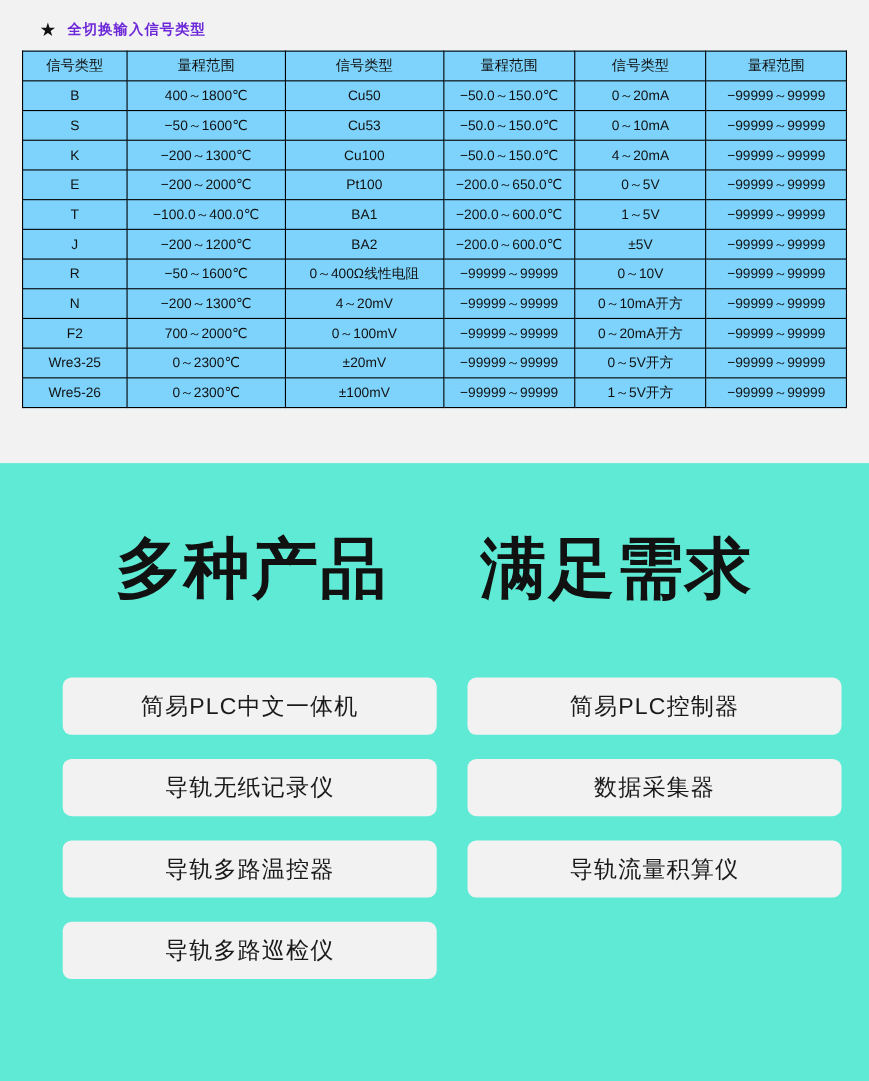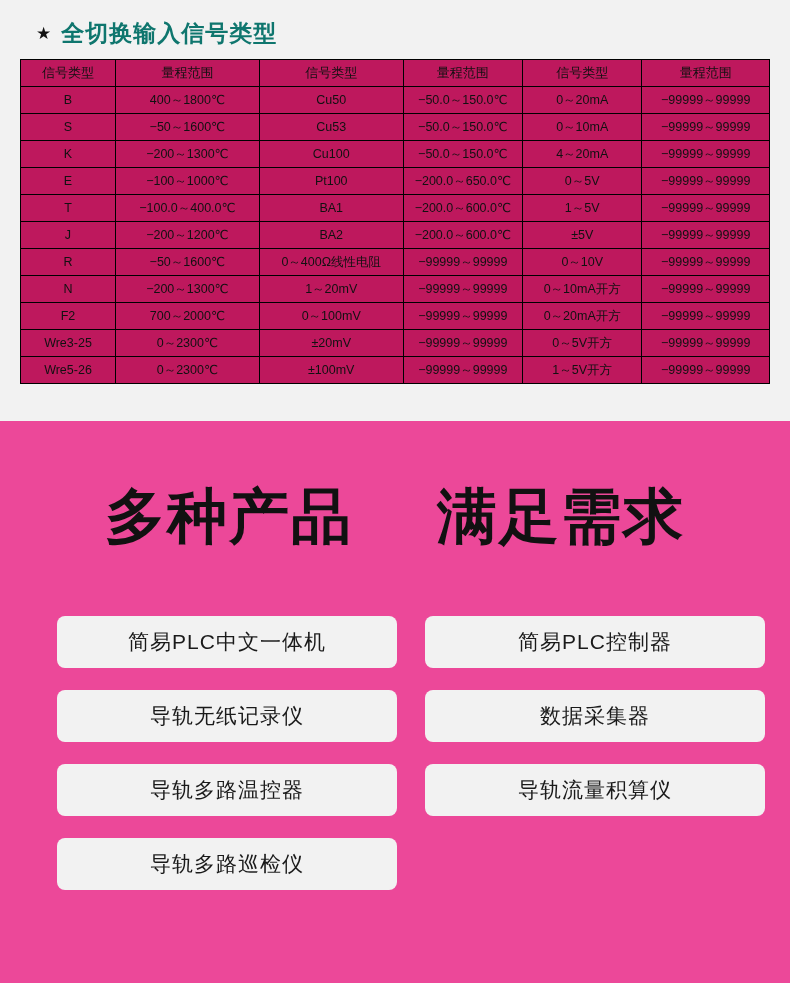--- a/index.html
+++ b/index.html
@@ -28,31 +28,31 @@
     align-items: center;
     gap: 10px;
     margin: 4px 0 10px 18px;
   }
   .star-icon {
     font-size: 17px;
     line-height: 1;
     color: #111;
   }
   .section-heading-text {
-    font-size: 23px;
+    font-size: 13px;
     font-weight: bold;
     letter-spacing: 1px;
-    color: #0f766e;
+    color: #6d28d9;
   }
 
   .signal-table {
     border-collapse: collapse;
     width: 750px;
     margin: 0 auto;
-    background: #be185d;
+    background: #7dd3fc;
     table-layout: fixed;
   }
   .signal-table th,
   .signal-table td {
     border: 1px solid #000000;
     text-align: center;
     font-size: 12.5px;
     height: 26px;
     padding: 0 2px;
     color: #111;
@@ -65,21 +65,21 @@
   }
   .col-type { width: 11%; }
   .col-range { width: 17%; }
   .col-type2 { width: 17%; }
   .col-range2 { width: 14%; }
   .col-type3 { width: 14%; }
   .col-range3 { width: 15%; }
 
   
   .bottom-section {
-    background: #ec4899;
+    background: #5eead4;
     height: 562px;
     box-sizing: border-box;
     padding-top: 56px;
   }
 
   .big-title {
     text-align: center;
     font-size: 60px;
     font-weight: bold;
     letter-spacing: 2px;
@@ -155,21 +155,21 @@
       <tr>
         <td>K</td>
         <td>−200～1300℃</td>
         <td>Cu100</td>
         <td>−50.0～150.0℃</td>
         <td>4～20mA</td>
         <td>−99999～99999</td>
       </tr>
       <tr>
         <td>E</td>
-        <td>−100～1000℃</td>
+        <td>−200～2000℃</td>
         <td>Pt100</td>
         <td>−200.0～650.0℃</td>
         <td>0～5V</td>
         <td>−99999～99999</td>
       </tr>
       <tr>
         <td>T</td>
         <td>−100.0～400.0℃</td>
         <td>BA1</td>
         <td>−200.0～600.0℃</td>
@@ -188,21 +188,21 @@
         <td>R</td>
         <td>−50～1600℃</td>
         <td>0～400Ω线性电阻</td>
         <td>−99999～99999</td>
         <td>0～10V</td>
         <td>−99999～99999</td>
       </tr>
       <tr>
         <td>N</td>
         <td>−200～1300℃</td>
-        <td>1～20mV</td>
+        <td>4～20mV</td>
         <td>−99999～99999</td>
         <td>0～10mA开方</td>
         <td>−99999～99999</td>
       </tr>
       <tr>
         <td>F2</td>
         <td>700～2000℃</td>
         <td>0～100mV</td>
         <td>−99999～99999</td>
         <td>0～20mA开方</td>

